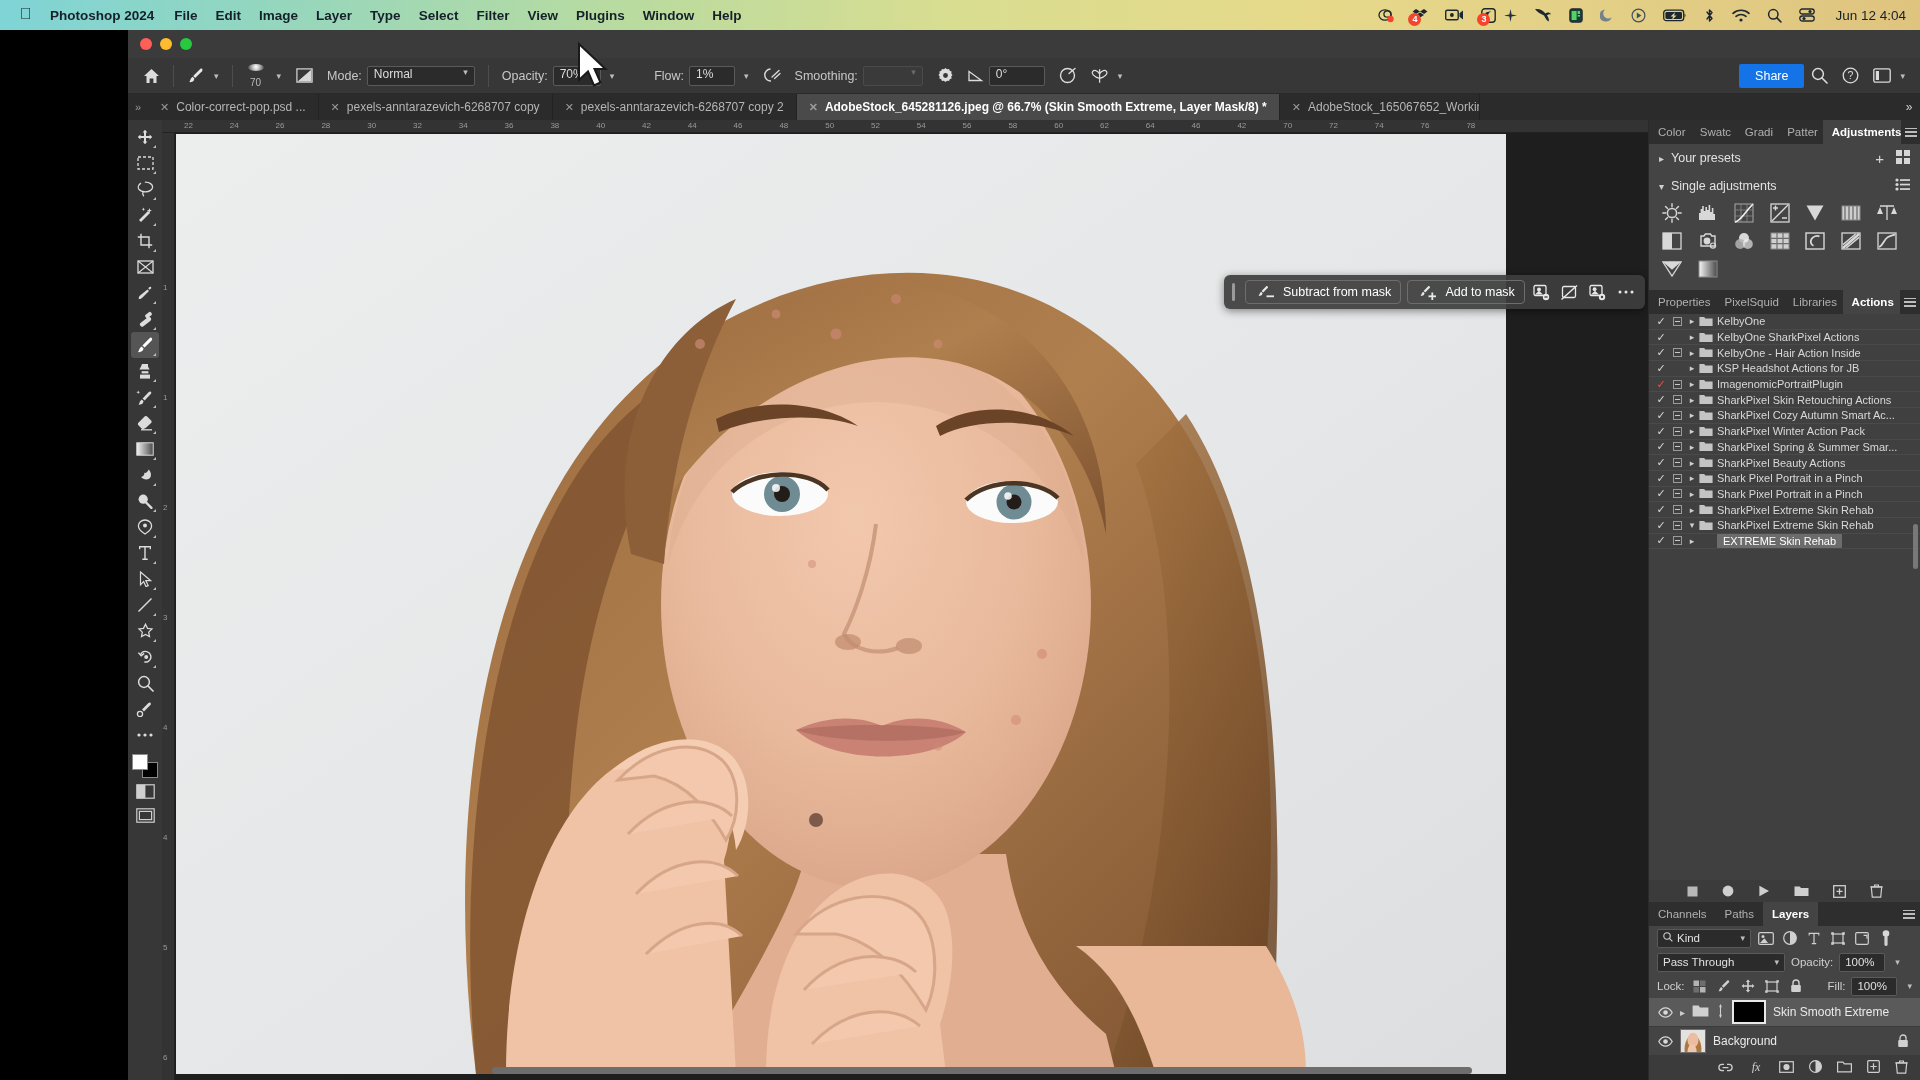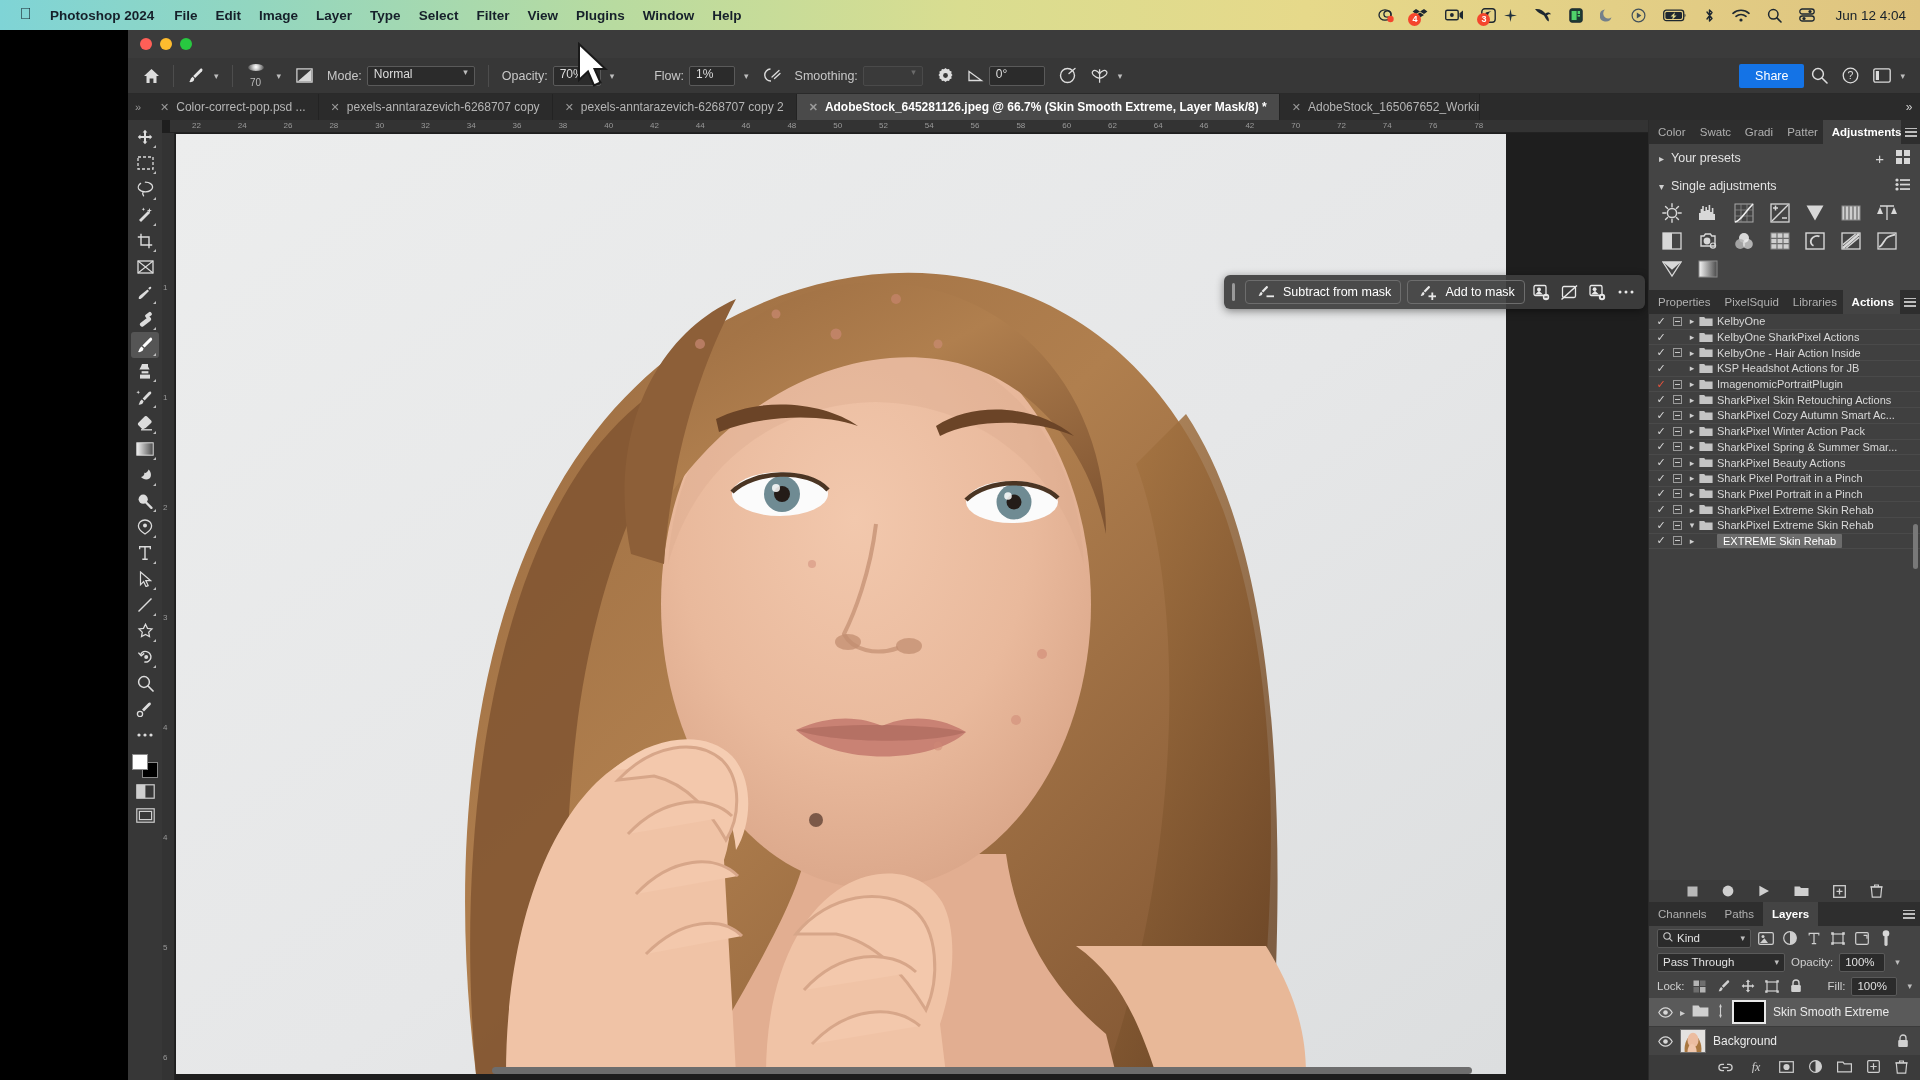--- a/index.html
+++ b/index.html
@@ -71,21 +71,21 @@
   .tool svg{ display:block; }
   .tool .cnr{ position:absolute; right:3px; bottom:2px; width:0;height:0;
               border-left:3px solid transparent; border-bottom:3px solid #bdbdbd;}
   #tool-colors{ margin-top:6px; display:flex; flex-direction:column; align-items:center; gap:6px;}
   .swatches{ position:relative; width:26px;height:24px;}
   .sw-back{ position:absolute; right:0; bottom:0; width:16px;height:16px; background:#000; border:1px solid #8a8a8a;}
   .sw-fore{ position:absolute; left:0; top:0; width:16px;height:16px; background:#fff; border:1px solid #8a8a8a;}
 
   
   #canvas-area{ flex:1; position:relative; background:#1e1e1e; overflow:hidden;}
-  #ruler-top{ position:absolute; left:8px; top:0; right:0; height:13px; background:#333;
+  #ruler-top{ position:absolute; left:0; top:0; right:0; height:13px; background:#333;
               border-bottom:1px solid #222; overflow:hidden;}
   #ruler-left{ position:absolute; left:0; top:13px; bottom:0; width:13px; background:#333;
                border-right:1px solid #222; overflow:hidden;}
   .rtick{ position:absolute; top:1px; font-size:8px; color:#9a9a9a; }
   .ltick{ position:absolute; left:1px; font-size:8px; color:#9a9a9a; }
   #doc-canvas{ position:absolute; left:14px; top:14px; width:1330px; height:940px; overflow:hidden;
                background:#e8e9ea;}
   #photo{ position:absolute; inset:0; }
 
   

